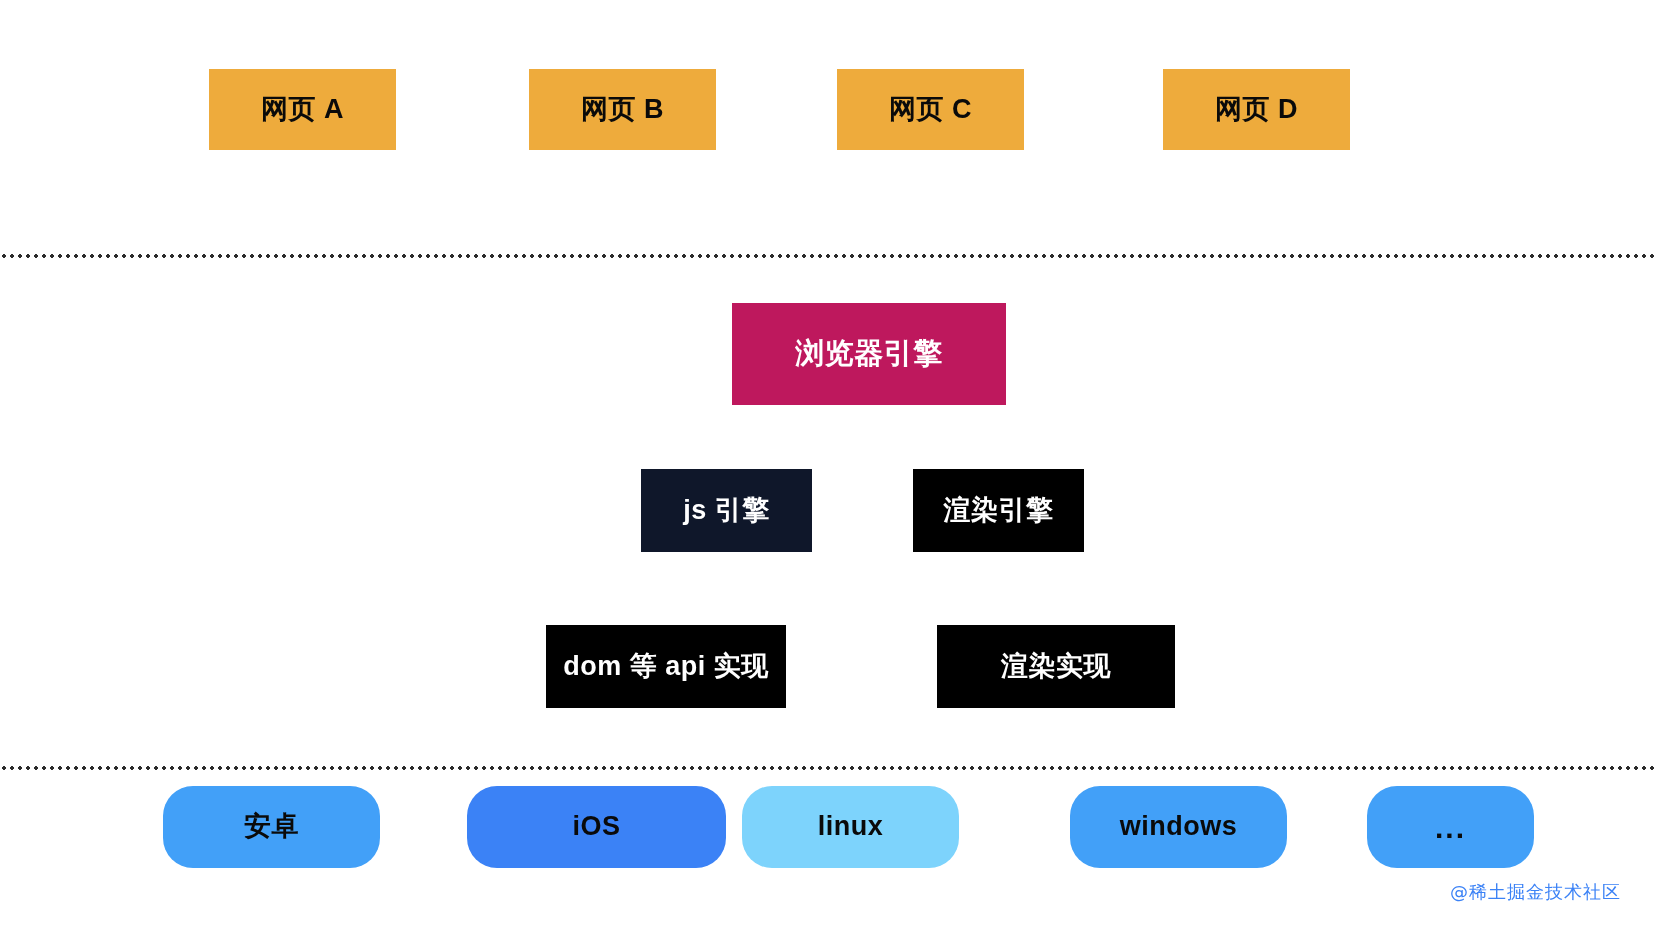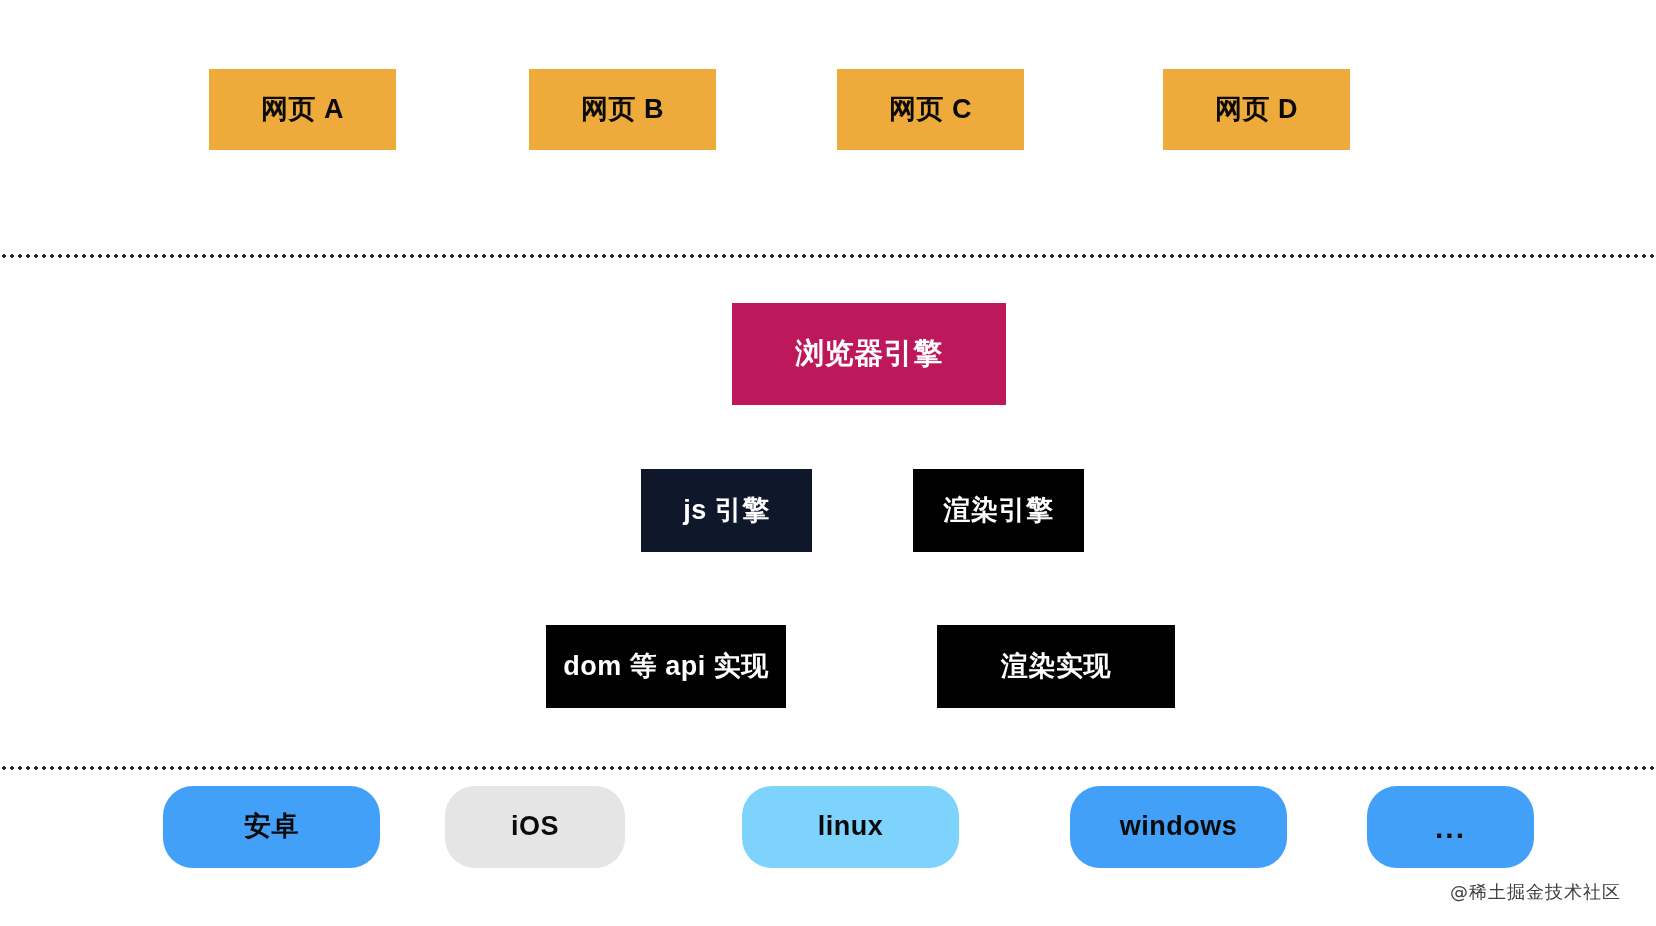--- a/index.html
+++ b/index.html
@@ -91,19 +91,19 @@
 
   <div class="node engine lvl2" style="left: 641px; top: 469px; width: 171px; height: 83px; background: #0f172a;">js 引擎</div>
   <div class="node engine lvl2" style="left: 913px; top: 469px; width: 171px; height: 83px; background: rgb(0, 0, 0);">渲染引擎</div>
 
   <div class="node engine lvl3" style="left: 530px; top: 625px; width: 240px; height: 83px; background: rgb(0, 0, 0); margin-left: 16px;">dom 等 api 实现</div>
   <div class="node engine lvl3" style="left: 937px; top: 625px; width: 238px; height: 83px; background: rgb(0, 0, 0);">渲染实现</div>
 
   <div class="divider" style="top: 766px;"></div>
 
   <div class="node os" style="left: 163px; top: 786px; width: 217px; height: 82px; background: rgb(66, 160, 248);">安卓</div>
-  <div class="node os" style="left: 445px; top: 786px; width: 180px; height: 82px; background: #e5e5e5;">iOS</div>
+  <div class="node os" style="left: 467px; top: 786px; width: 259px; height: 82px; background: #3b82f6;">iOS</div>
   <div class="node os" style="left: 742px; top: 786px; width: 217px; height: 82px; background: #7dd3fc;">linux</div>
   <div class="node os" style="left: 1070px; top: 786px; width: 217px; height: 82px; background: rgb(66, 160, 248);">windows</div>
   <div class="node os ellipsis" style="left: 1367px; top: 786px; width: 167px; height: 82px; background: rgb(66, 160, 248);">...</div>
 
-  <div class="watermark" style="left: 1450px; top: 880px; color: #404040;">@稀土掘金技术社区</div>
+  <div class="watermark" style="left: 1450px; top: 880px; color: #3b82f6;">@稀土掘金技术社区</div>
 </div>
 
 </body></html>

